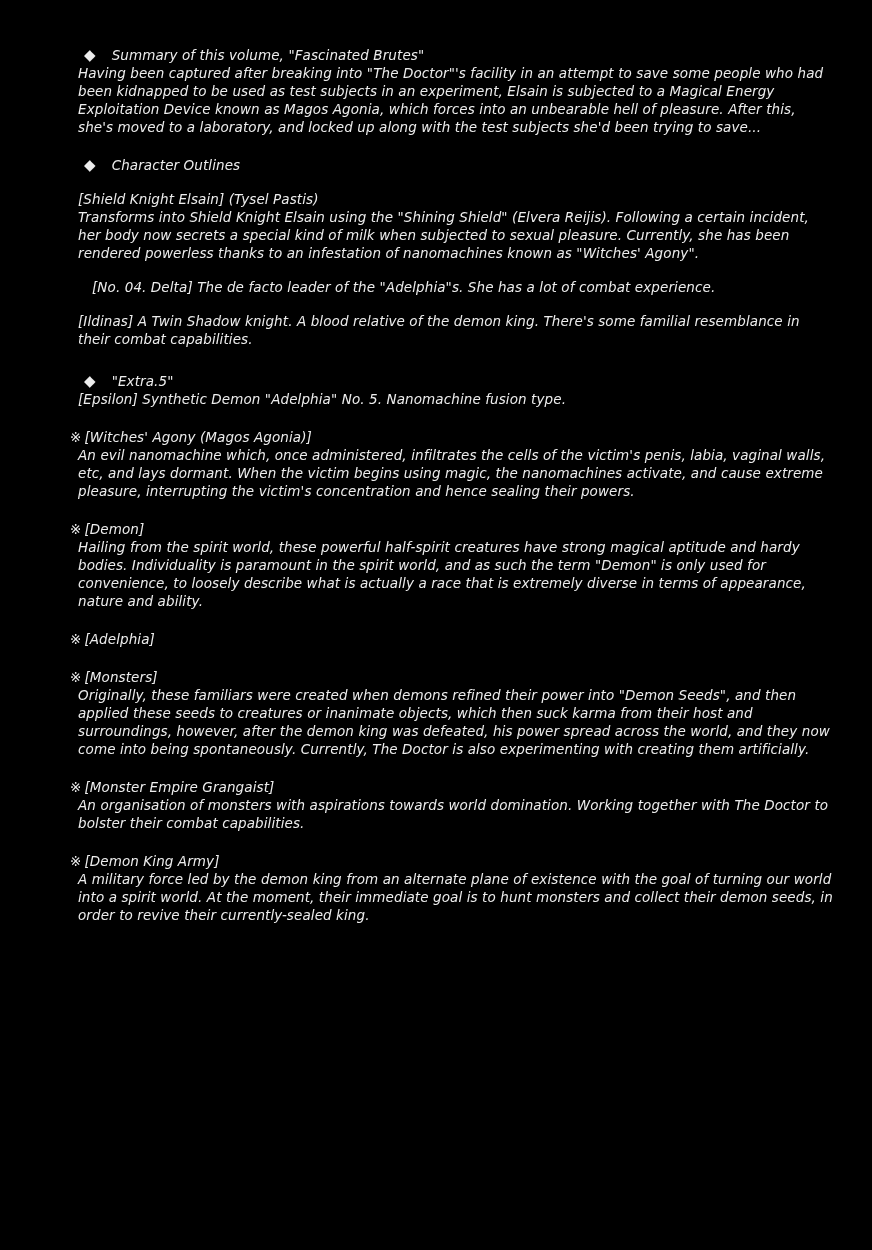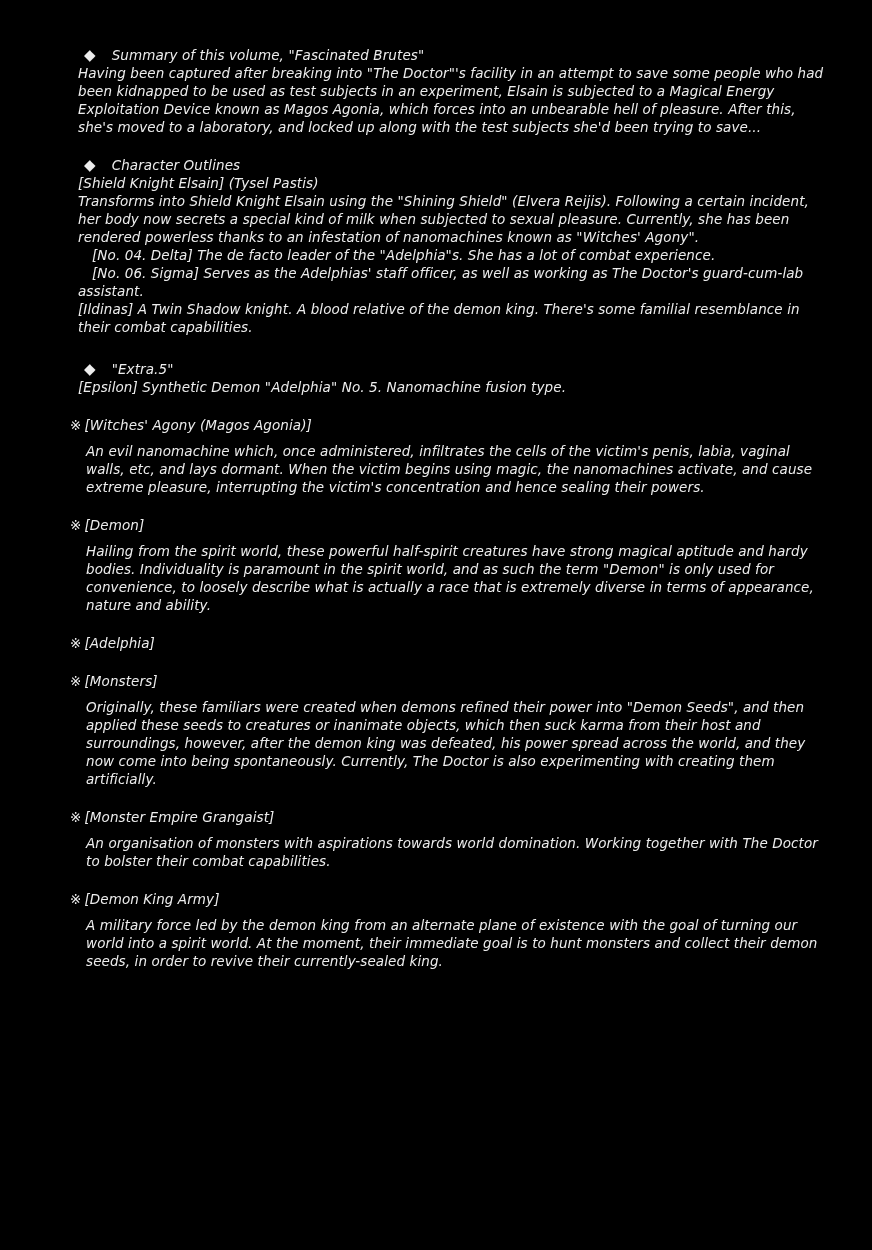--- a/index.html
+++ b/index.html
@@ -32,38 +32,38 @@
     white-space: nowrap;
   }
   .heading .marker {
     font-style: normal;
     font-size: 15px;
     margin-right: 16px;
     margin-left: 6px;
   }
   .para { margin: 0; }
   .gap-lg { margin-top: 20px; }
-  .gap-blank { }
+  .gap-blank { margin-top: 16px; }
   .gap-xl { margin-top: 24px; }
   .gap-xxl { margin-top: 40px; }
   .entry-title { margin: 0; }
   .sublist-title { padding-left: 20px; }
   .sublist-item { text-indent: 14px; }
   .note { margin-top: 20px; }
   .note-title {
     display: flex;
     align-items: baseline;
     margin-left: -8px;
     white-space: nowrap;
   }
   .note-title .marker {
     font-style: normal;
     margin-right: 3px;
   }
-  .note-body { margin: 8px; }
+  .note-body { margin: 0; }
 </style>
 </head>
 <body>
 
 <div class="page">
 
   <div class="heading">
     <span class="marker">◆</span>
     <span>Summary of this volume, "Fascinated Brutes"</span>
   </div>
@@ -75,21 +75,20 @@
   </div>
 
   <div class="gap-blank">
     <p class="entry-title">[Shield Knight Elsain] (Tysel Pastis)</p>
     <p class="para">Transforms into Shield Knight Elsain using the "Shining Shield" (Elvera Reijis). Following a certain incident, her body now secrets a special kind of milk when subjected to sexual pleasure. Currently, she has been rendered powerless thanks to an infestation of nanomachines known as "Witches' Agony".</p>
   </div>
 
 
   <div class="gap-blank">
     <p class="para sublist-item">[No. 04. Delta] The de facto leader of the "Adelphia"s. She has a lot of combat experience.</p>
-    <p class="para sublist-item">[No. 06. Sigma] Serves as the Adelphias' staff officer, as well as working as The Doctor's guard-cum-lab assistant.</p>
   </div>
 
   <p class="para gap-blank">[Ildinas] A Twin Shadow knight. A blood relative of the demon king. There's some familial resemblance in their combat capabilities.</p>
 
   <div class="heading gap-xl">
     <span class="marker">◆</span>
     <span>"Extra.5"</span>
   </div>
   <p class="para">[Epsilon] Synthetic Demon "Adelphia" No. 5. Nanomachine fusion type.</p>
 

